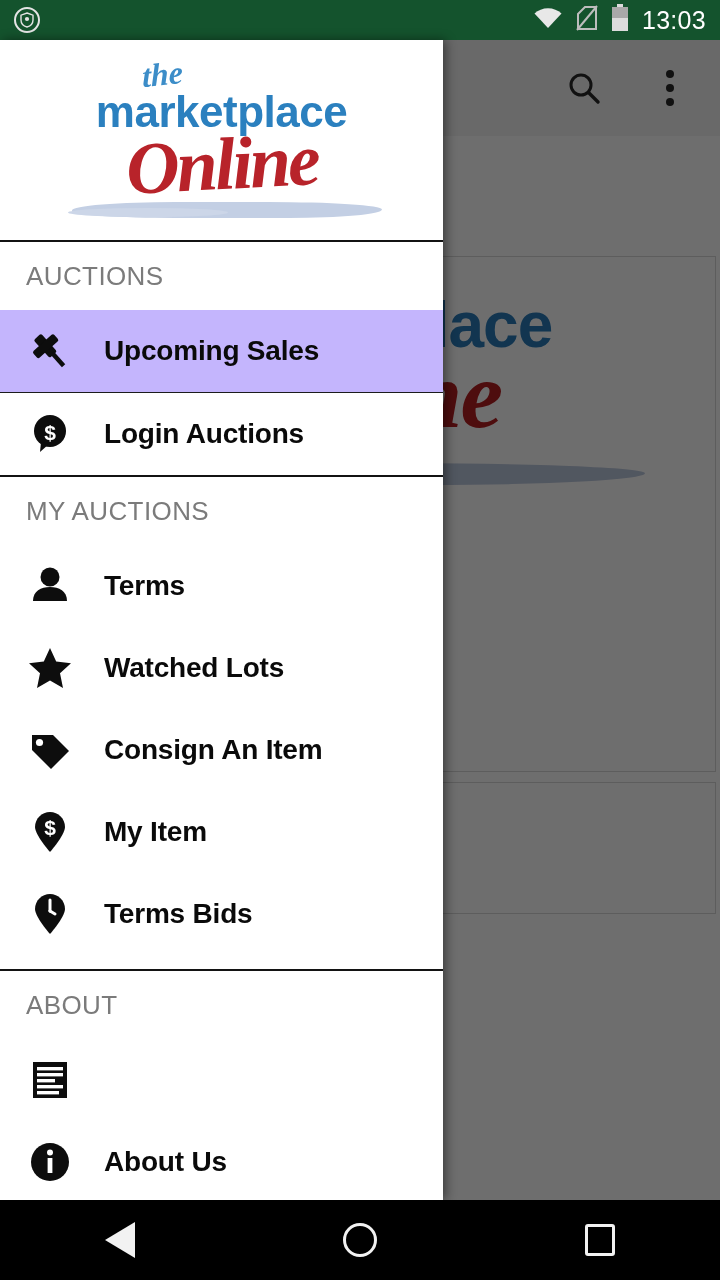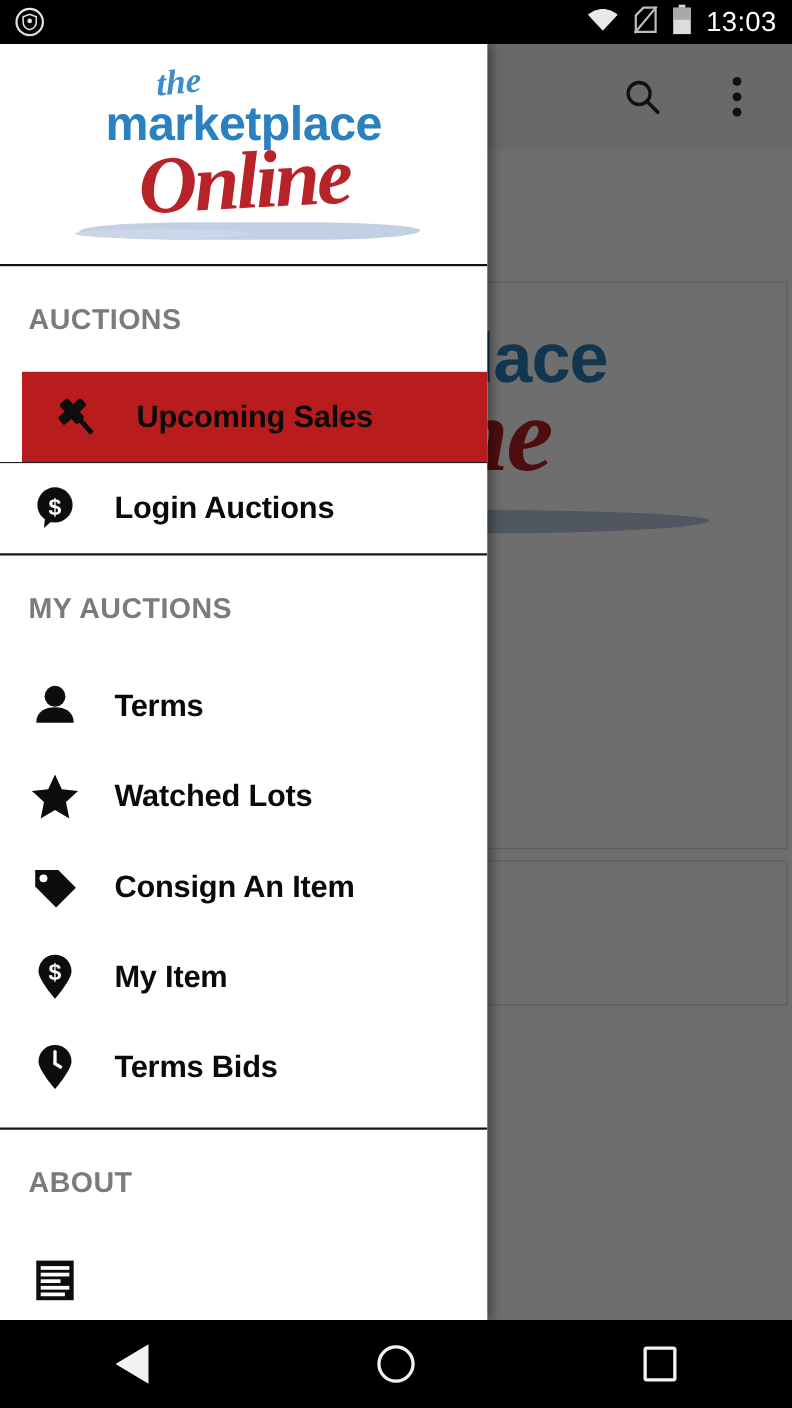--- a/index.html
+++ b/index.html
@@ -7,21 +7,21 @@
     width:720px; height:1280px;
     background:#6a6a6a;
     font-family:"Liberation Sans", sans-serif;
     overflow:hidden;
   }
   #screen { position:relative; width:720px; height:1280px; overflow:hidden; }
 
   
   #status-bar {
     position:absolute; top:0; left:0; width:720px; height:40px;
-    background:#000000; display:flex; align-items:center;
+    background:#14532d; display:flex; align-items:center;
     padding:0 14px 0 14px;
   }
   #status-left { display:flex; align-items:center; }
   .shield {
     width:26px; height:26px; border-radius:50%;
     border:2px solid #e4e4e4; display:flex;
     align-items:center; justify-content:center;
   }
   .shield svg { display:block; }
   #status-right {
@@ -127,27 +127,27 @@
   }
   .logo-brush:after {
     content:""; position:absolute; left:-4px; top:6px; width:160px; height:9px;
     background:#ccd6e8; border-radius:50%;
   }
 
   .hr { width:443px; height:2px; background:#131313; }
   .hr-thin { width:443px; height:1px; background:#1c1c1c; }
 
   .section-label {
-    height:96px; display:flex; align-items:center;
-    padding-left:26px; color:#7b7b7b; font-size:26px; letter-spacing:0.4px;font-weight:bold;
+    height:68px; display:flex; align-items:center;
+    padding-left:26px; color:#7b7b7b; font-size:26px; letter-spacing:0.4px;
   }
   .nav-row {
     height:82px; display:flex; align-items:center; padding-left:22px;
   }
-  .nav-row.selected { background:#b91c1c;margin-left:20px; }
+  .nav-row.selected { background:#c4b5fd; }
   .nav-icon {
     width:56px; min-width:56px; height:56px;
     display:flex; align-items:center; justify-content:center;
     margin-right:26px;
   }
   .nav-label { font-size:28px; color:#0a0a0a; font-weight:bold; letter-spacing:-0.2px; }
   .spacer-sm { height:14px; }
 
   
   #nav-bar {

